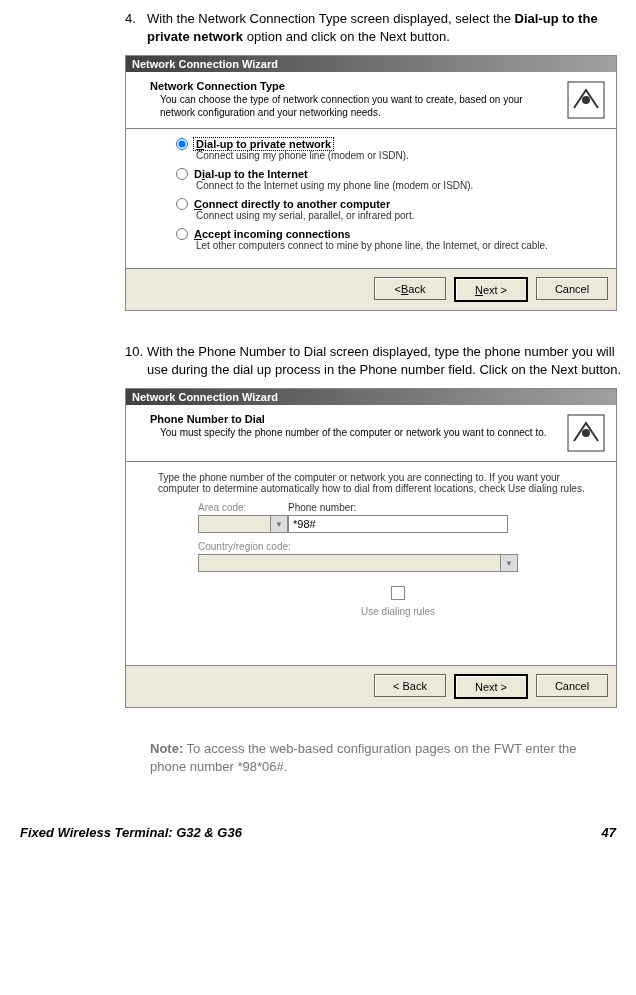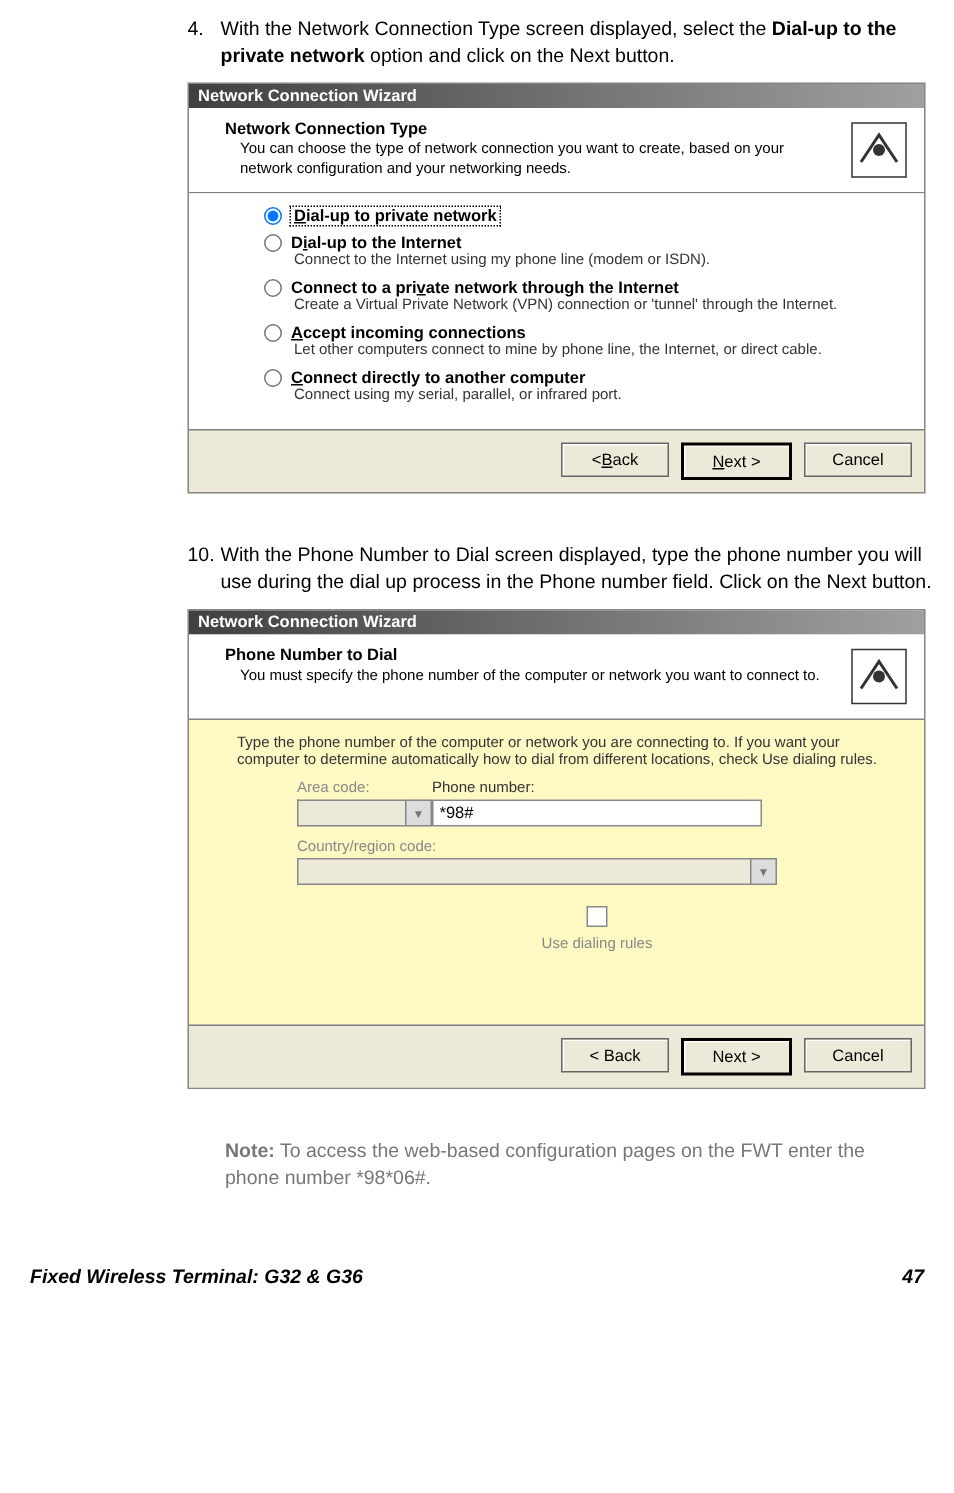--- a/index.html
+++ b/index.html
@@ -87,21 +87,21 @@
     font-size:10px; color:#333;
     padding-left: 20px;
     line-height:1.2;
   }
   .dotted {
     outline: 1px dotted #000;
     padding: 0 2px;
     display:inline-block;
   }
   .body2 {
-    background: #fef9c3;
+    background: #ffffff;
     padding: 10px 18px 18px 32px;
     font-size:10px;
     color:#333;
   }
   .field-row { display:flex; margin-top:8px; }
   .field { display:flex; flex-direction:column; }
   .field label { font-size:10px; margin-bottom:2px; }
   .field .dis { color:#888; }
   .inp {
     border: 1px solid #888;
@@ -199,48 +199,42 @@
             <circle cx="20" cy="20" r="4" fill="#333"></circle>
           </svg>
       </div>
     </div>
     <div class="options" id="opts1">
         <div class="opt">
     <div class="row1">
       <input type="radio" name="ct" checked="" style="">
       <span class="dotted"><b><span class="ulacc">D</span>ial-up to private network</b></span>
     </div>
+    <div class="desc">Connect using my phone line (modem or ISDN).</div>
         </div>
         <div class="opt">
     <div class="row1">
       <input type="radio" name="ct" style="">
       <b>D<span class="ulacc">i</span>al-up to the Internet</b>
     </div>
     <div class="desc">Connect to the Internet using my phone line (modem or ISDN).</div>
         </div>
         <div class="opt">
     <div class="row1">
       <input type="radio" name="ct" style="">
-      <b>Connect to a pri<span class="ulacc">v</span>ate network through the Internet</b>
-    </div>
-    <div class="desc">Create a Virtual Private Network (VPN) connection or 'tunnel' through the Internet.</div>
+      <b><span class="ulacc">C</span>onnect directly to another computer</b>
+    </div>
+    <div class="desc">Connect using my serial, parallel, or infrared port.</div>
         </div>
         <div class="opt">
     <div class="row1">
       <input type="radio" name="ct" style="">
       <b><span class="ulacc">A</span>ccept incoming connections</b>
     </div>
     <div class="desc">Let other computers connect to mine by phone line, the Internet, or direct cable.</div>
-        </div>
-        <div class="opt">
-    <div class="row1">
-      <input type="radio" name="ct" style="">
-      <b><span class="ulacc">C</span>onnect directly to another computer</b>
-    </div>
-    <div class="desc">Connect using my serial, parallel, or infrared port.</div>
         </div>
       </div>
     <div class="footer">
       <div class="btn">&lt; <span class="ulacc">B</span>ack</div>
       <div class="btn def"><span class="ulacc">N</span>ext &gt;</div>
       <div class="btn">Cancel</div>
     </div>
   </div>
 
   <ol class="instr">

